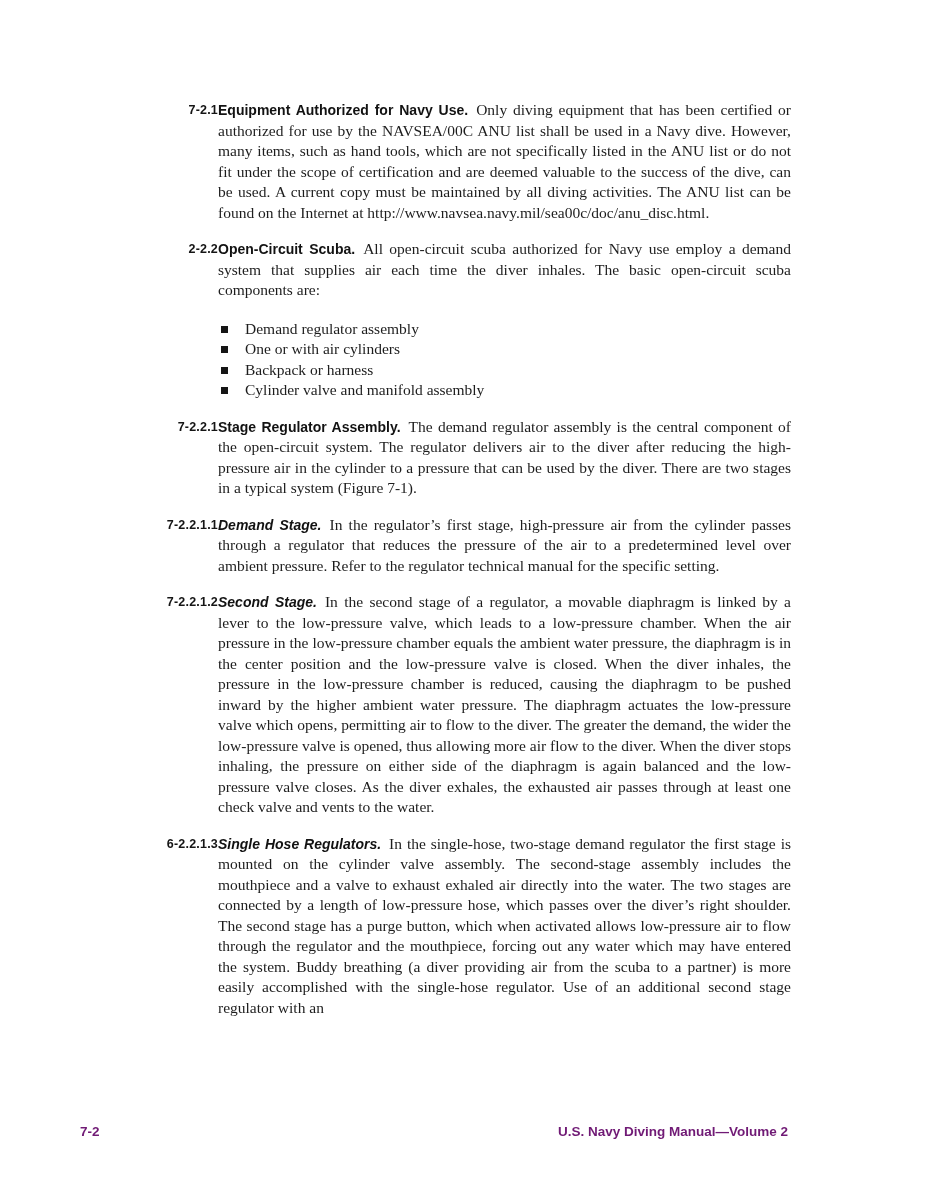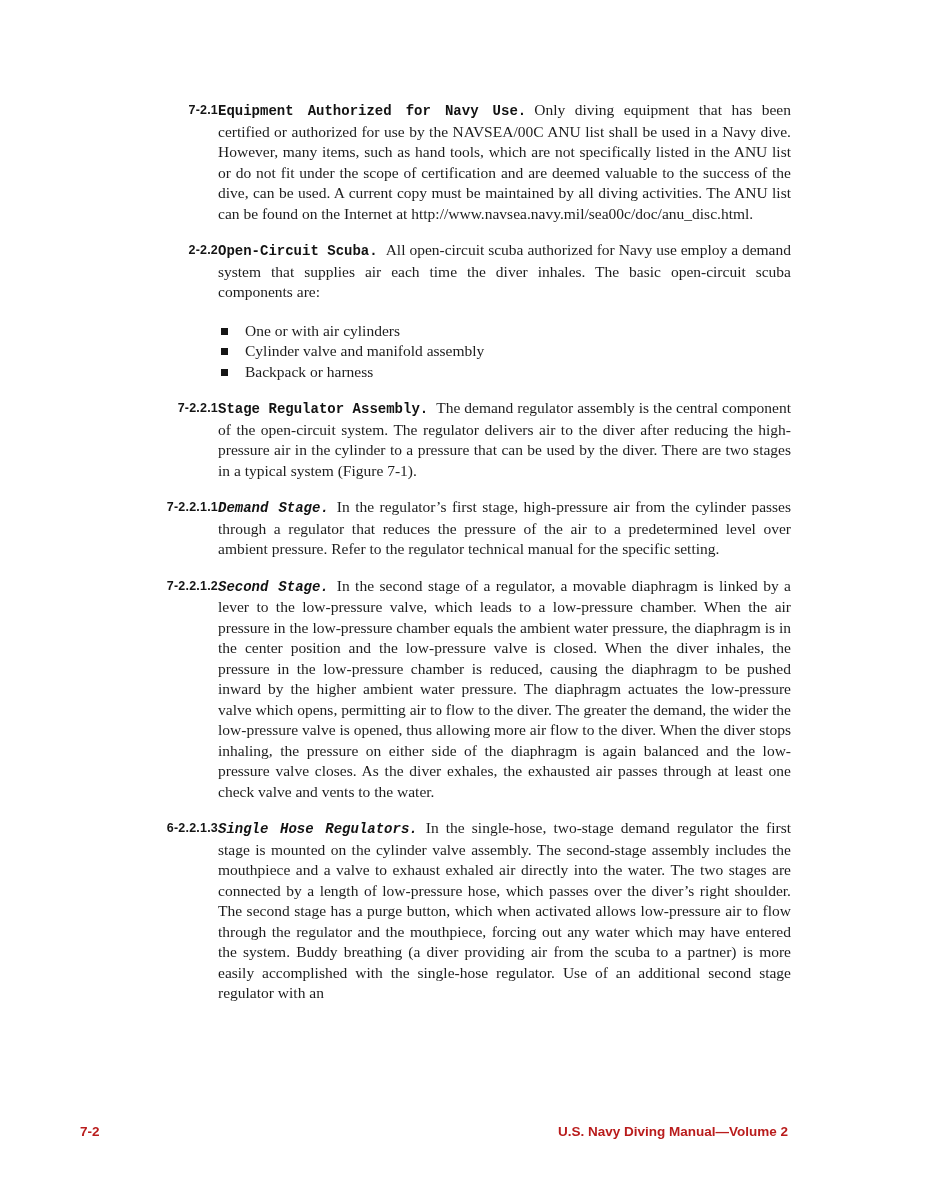--- a/index.html
+++ b/index.html
@@ -38,21 +38,21 @@
     color: #151515;
     text-align: right;
   }
   .section-body {
     flex: 1;
     font-size: 15.5px;
     line-height: 20.5px;
     text-align: justify;
   }
   .run-in {
-    font-family: Liberation Mono, monospace;
+    font-family: Liberation Sans, sans-serif;
     font-weight: bold;
     font-size: 14px;
     color: #121212;
     margin-right: 8px;
     margin-top: 20px;
   }
   .run-in.italic {
     font-style: italic;
   }
   .bullet-list {
@@ -78,44 +78,45 @@
   .footer {
     position: absolute;
     left: 80px;
     right: 138px;
     top: 1124px;
     display: flex;
     justify-content: space-between;
     font-family: "Liberation Sans", "DejaVu Sans", sans-serif;
     font-weight: bold;
     font-size: 13.5px;
-    color: #b91c1c;
+    color: #701a75;
   }
 </style>
 </head>
 <body>
 
 <div class="page">
   <div class="content">
 
     <div class="section">
       <div class="section-number">7-2.1</div>
       <div class="section-body">
         <span class="run-in">Equipment Authorized for Navy Use.</span><span>Only diving equipment that has been certified or authorized for use by the NAVSEA/00C ANU list shall be used in a Navy dive. However, many items, such as hand tools, which are not specifically listed in the ANU list or do not fit under the scope of certification and are deemed valuable to the success of the dive, can be used. A current copy must be maintained by all diving activities. The ANU list can be found on the Internet at http://www.navsea.navy.mil/sea00c/doc/anu_disc.html.</span>
       </div>
     </div>
 
     <div class="section">
       <div class="section-number">2-2.2</div>
       <div class="section-body">
         <span class="run-in">Open-Circuit Scuba.</span><span>All open-circuit scuba authorized for Navy use employ a demand system that supplies air each time the diver inhales. The basic open-circuit scuba components are:</span>
         <ul class="bullet-list">
+          <li class="bullet-item">Demand regulator assembly</li>
           <li class="bullet-item">One or with air cylinders</li>
+          <li class="bullet-item">Backpack or harness</li>
           <li class="bullet-item">Cylinder valve and manifold assembly</li>
-          <li class="bullet-item">Backpack or harness</li>
         </ul>
       </div>
     </div>
 
     <div class="section">
       <div class="section-number">7-2.2.1</div>
       <div class="section-body">
         <span class="run-in">Stage Regulator Assembly.</span><span>The demand regulator assembly is the central component of the open-circuit system. The regulator delivers air to the diver after reducing the high-pressure air in the cylinder to a pressure that can be used by the diver. There are two stages in a typical system (Figure 7-1).</span>
       </div>
     </div>

